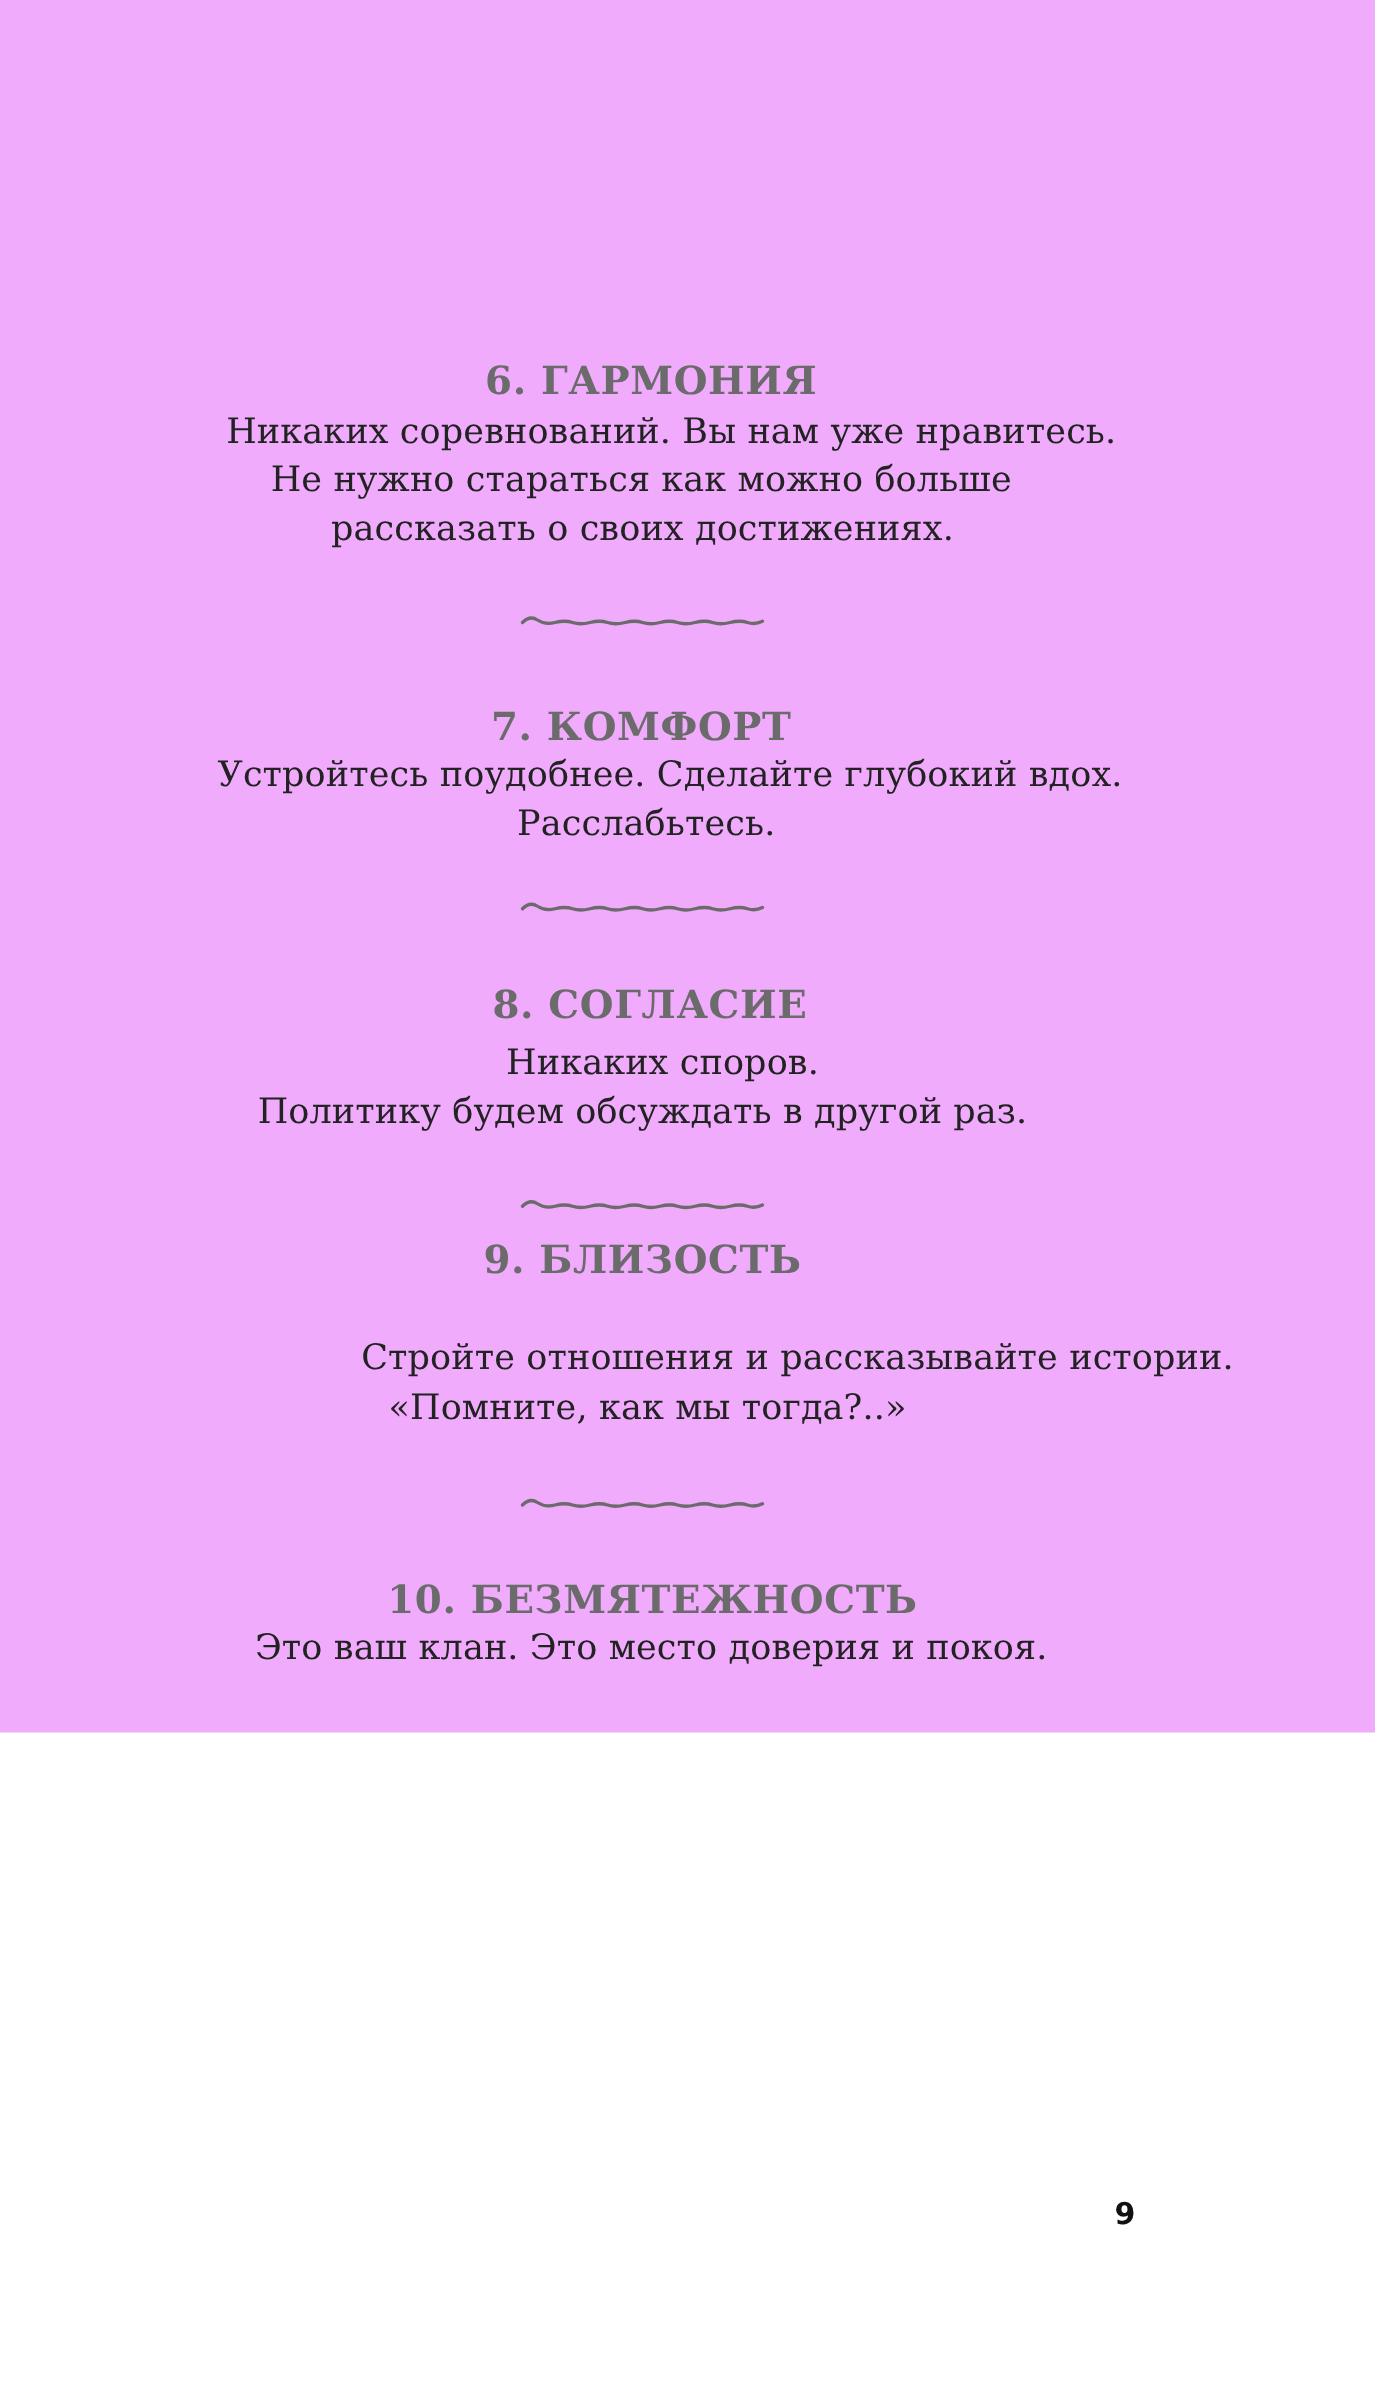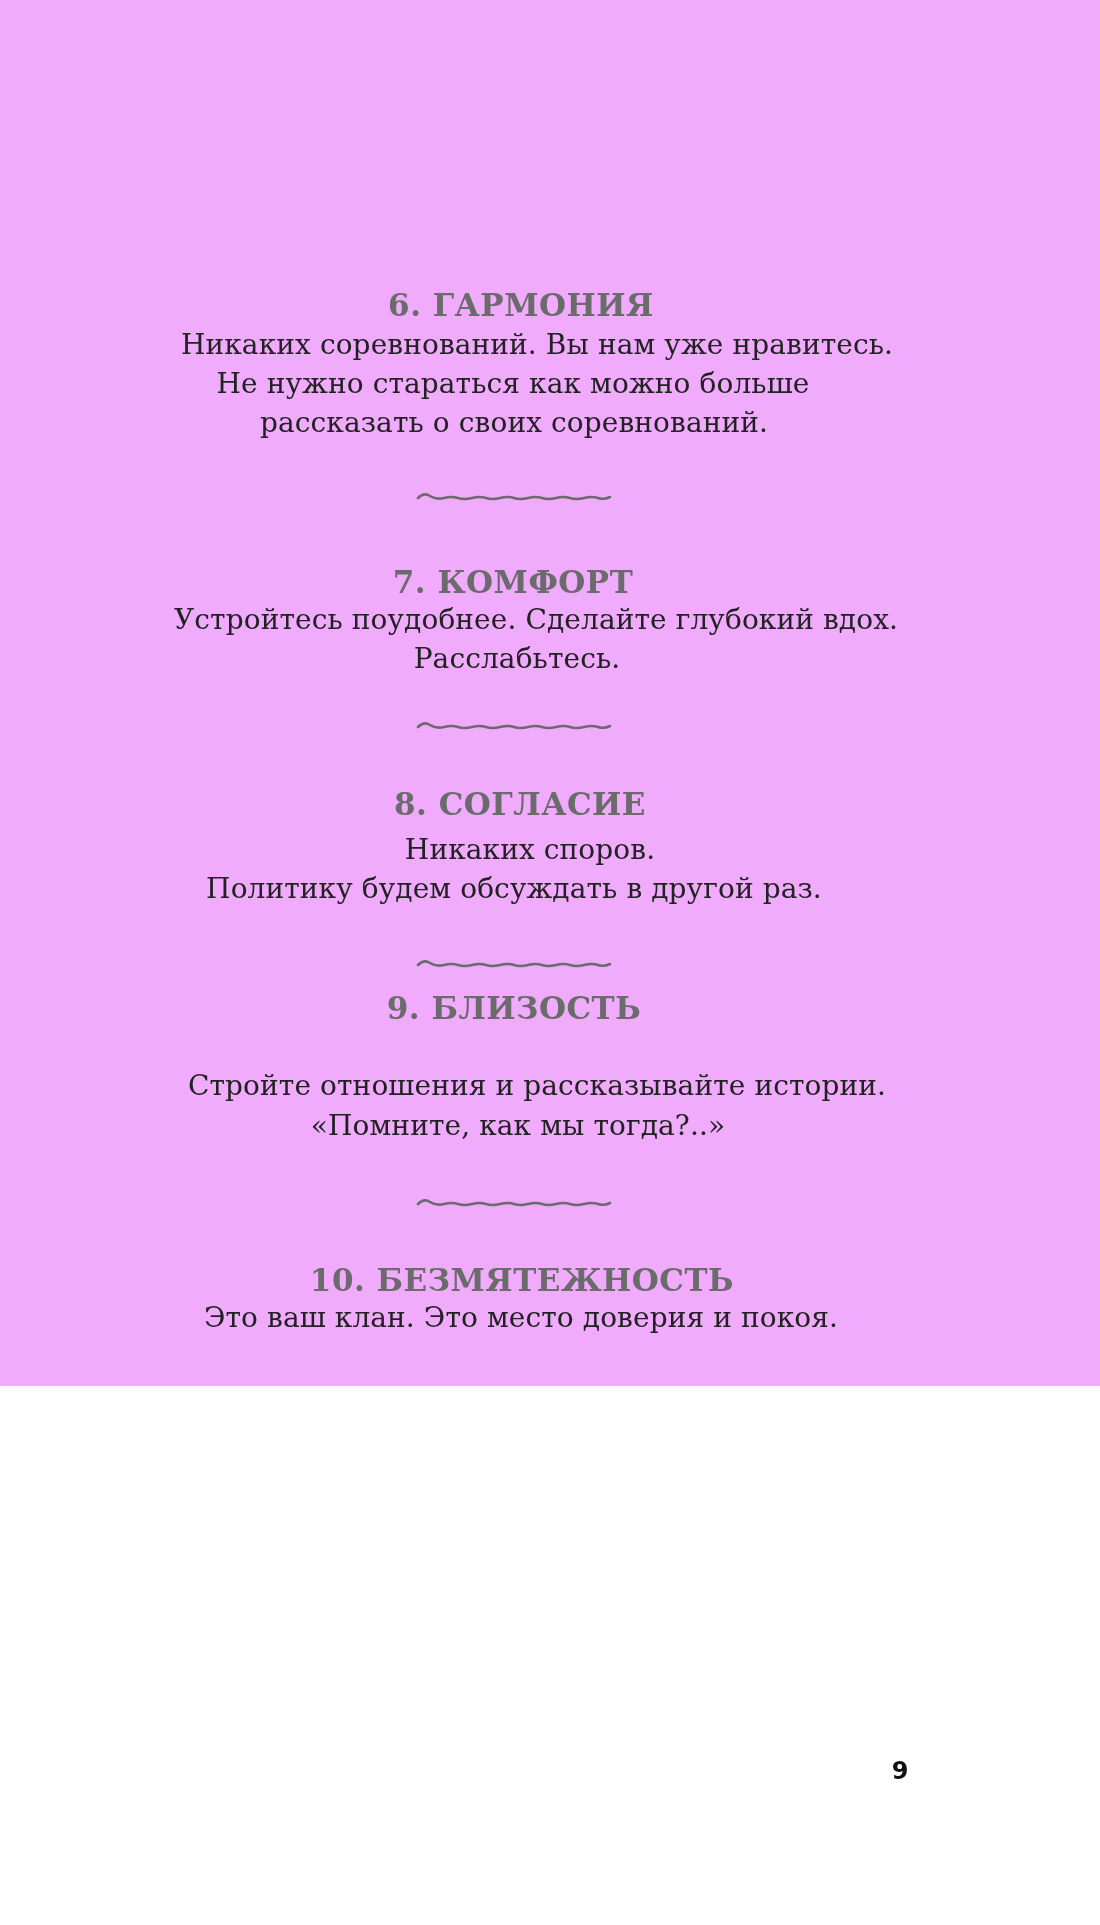--- a/index.html
+++ b/index.html
@@ -24,21 +24,21 @@
   }
 </style>
 </head>
 <body>
 
 <div class="page">
 
   <div class="line heading" style="left:71px; top:285px;">6. ГАРМОНИЯ</div>
   <div class="line body-text" style="left:87px; top:327px;">Никаких соревнований. Вы нам уже нравитесь.</div>
   <div class="line body-text" style="left:63px; top:366px;">Не нужно стараться как можно больше</div>
-  <div class="line body-text" style="left:64px; top:405px;">рассказать о своих соревнований.</div>
+  <div class="line body-text" style="left:64px; top:405px;">рассказать о своих достижениях.</div>
 
   <svg class="wave" style="left:416px; top:491px;" viewBox="0 0 196 14">
     <path d="M2 7 Q 8 1 14 5 T 28 7 T 42 7 T 56 7 T 70 7 T 84 7 T 98 7 T 112 7 T 126 7 T 140 7 T 154 7 T 168 7 T 182 7 T 194 6" fill="none" stroke="#6b6b6b" stroke-width="2.6" stroke-linecap="round"></path>
   </svg>
 
   <div class="line heading" style="left:63px; top:562px;">7. КОМФОРТ</div>
   <div class="line body-text" style="left:67px; top:641px;">Расслабьтесь.</div>
   <div class="line body-text" style="left:86px; top:602px;">Устройтесь поудобнее. Сделайте глубокий вдох.</div>
 
   <svg class="wave" style="left:416px; top:720px;" viewBox="0 0 196 14">
@@ -47,21 +47,21 @@
 
   <div class="line heading" style="left:70px; top:784px;text-align:center;">8. СОГЛАСИЕ</div>
   <div class="line body-text" style="left:64px; top:871px;">Политику будем обсуждать в другой раз.</div>
   <div class="line body-text" style="left:80px; top:832px;">Никаких споров.</div>
 
   <svg class="wave" style="left:416px; top:958px;" viewBox="0 0 196 14">
     <path d="M2 7 Q 8 1 14 5 T 28 7 T 42 7 T 56 7 T 70 7 T 84 7 T 98 7 T 112 7 T 126 7 T 140 7 T 154 7 T 168 7 T 182 7 T 194 6" fill="none" stroke="#6b6b6b" stroke-width="2.6" stroke-linecap="round"></path>
   </svg>
 
   <div class="line heading" style="left:64px; top:988px;">9. БЛИЗОСТЬ</div>
-  <div class="line body-text" style="left:87px; top:1068px;">Стройте отношения и рассказывайте истории.</div>
+  <div class="line body-text" style="left:87px; top:1068px;text-align:right;">Стройте отношения и рассказывайте истории.</div>
   <div class="line body-text" style="left:68px; top:1108px;">«Помните, как мы тогда?..»</div>
 
   <svg class="wave" style="left:416px; top:1197px;" viewBox="0 0 196 14">
     <path d="M2 7 Q 8 1 14 5 T 28 7 T 42 7 T 56 7 T 70 7 T 84 7 T 98 7 T 112 7 T 126 7 T 140 7 T 154 7 T 168 7 T 182 7 T 194 6" fill="none" stroke="#6b6b6b" stroke-width="2.6" stroke-linecap="round"></path>
   </svg>
 
   <div class="line heading" style="left:72px; top:1260px;">10. БЕЗМЯТЕЖНОСТЬ</div>
   <div class="line body-text" style="left:71px; top:1300px;">Это ваш клан. Это место доверия и покоя.</div>
 
   <div class="page-number">9</div>

